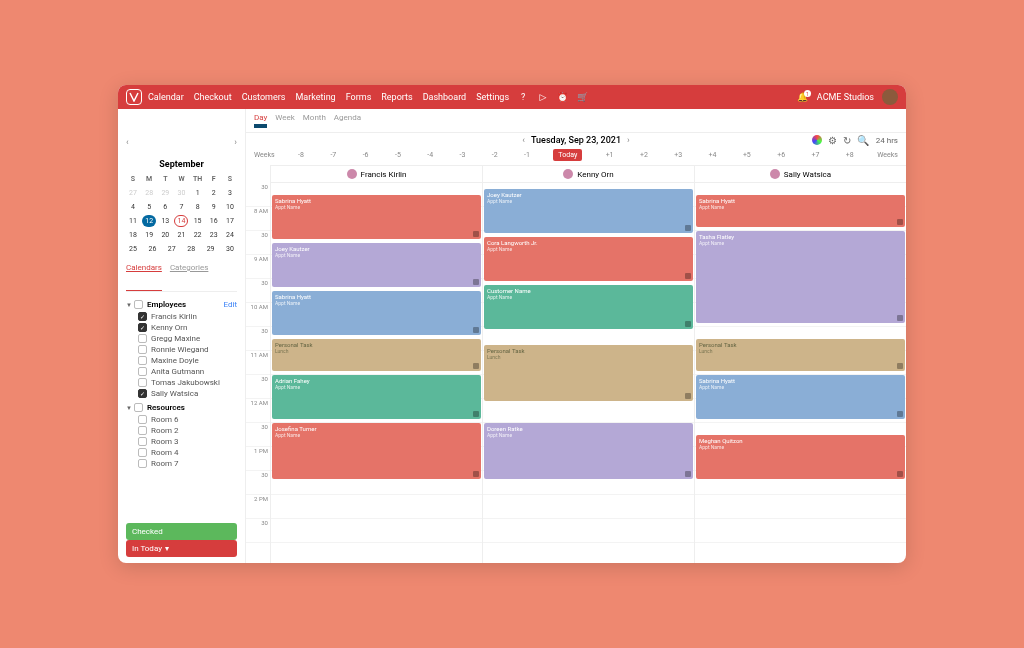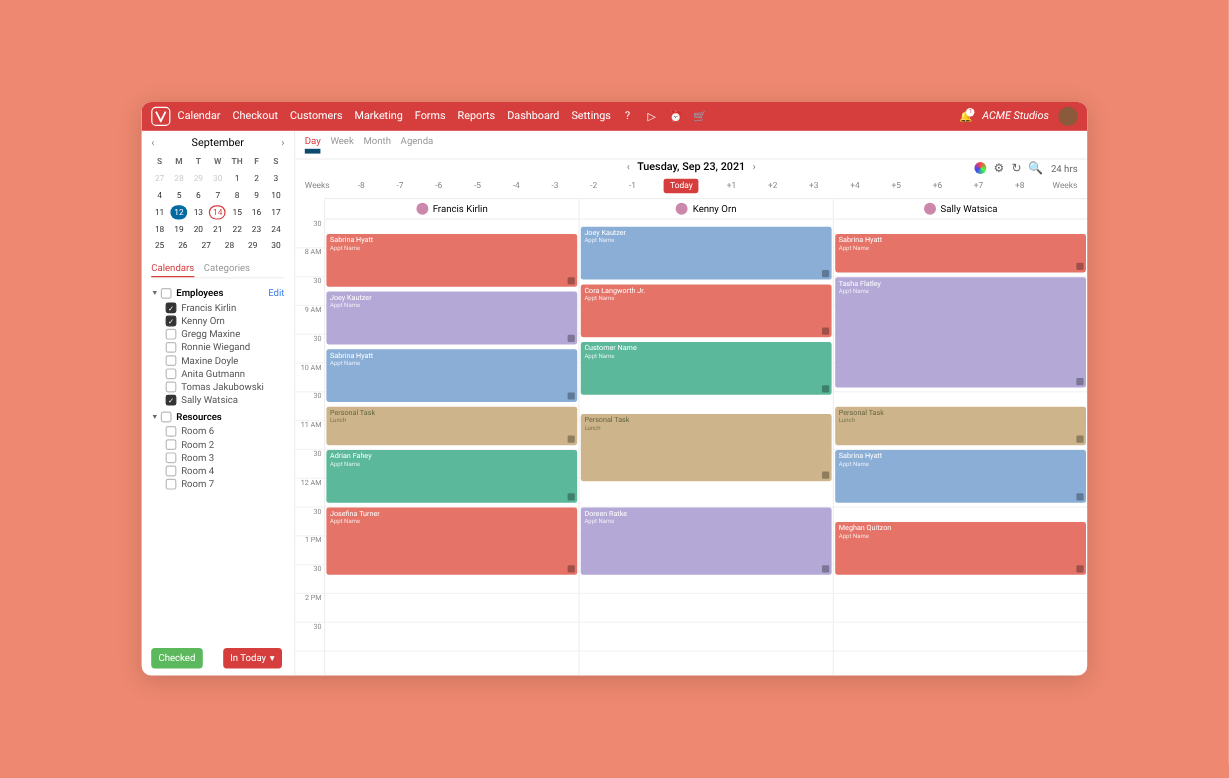--- a/index.html
+++ b/index.html
@@ -8,46 +8,46 @@
 .topbar { background:#d63d3d; height:24px; display:flex; align-items:center; padding:0 8px; color:#fff; }
 .logo { width:16px; height:16px; border:1px solid #fff; border-radius:4px; display:flex; align-items:center; justify-content:center; margin-right:6px; }
 .logo svg { width:10px; height:10px; }
 .nav { display:flex; gap:10px; }
 .nav-item { color:#fff; font-size:9px; cursor:pointer; }
 .topbar-icons { display:flex; gap:8px; margin-left:8px; align-items:center; }
 .topbar-icons .ic { width:12px; height:12px; display:flex; align-items:center; justify-content:center; cursor:pointer; }
 .spacer { flex:1; }
 .bell { position:relative; }
 .bell-badge { position:absolute; top:-2px; right:-2px; width:7px; height:7px; background:#fff; border-radius:50%; font-size:5px; color:#d63d3d; display:flex; align-items:center; justify-content:center; }
-.company { font-size:9px; margin:0 8px;font-style:italic; }
+.company { font-size:9px; margin:0 8px; }
 .avatar { width:16px; height:16px; border-radius:50%; background:#8b5a3c; }
 .body { flex:1; display:flex; overflow:hidden; }
 .sidebar { width:128px; border-right:1px solid #eee; padding:6px 8px; display:flex; flex-direction:column; }
 .month-header { display:flex; align-items:center; justify-content:space-between; margin-bottom:4px; }
 .month-header .chev { cursor:pointer; font-size:9px; color:#888; }
-.month-name { font-size:9px; font-weight:400; }
+.month-name { font-size:9px; font-weight:700;margin-top:44px; }
 .mini-cal { display:flex; flex-direction:column; gap:2px; margin-bottom:8px; }
 .mini-row { display:flex; justify-content:space-between; }
 .mini-cell { width:14px; height:12px; display:flex; align-items:center; justify-content:center; font-size:7px; color:#333; cursor:pointer; border-radius:6px; }
 .mini-cell.dim { color:#ccc; }
 .mini-cell.dh { font-weight:600; color:#666; }
 .mini-cell.selected { background:#0369a1; color:#fff; }
 .mini-cell.today { border:1px solid #d63d3d; color:#d63d3d; }
 .tabs { display:flex; gap:8px; border-bottom:1px solid #eee; margin-bottom:4px; }
-.tab { font-size:8px; color:#999; padding-bottom:2px; cursor:pointer; }
+.tab { font-size:8px; color:#999; padding-bottom:18px; cursor:pointer;text-decoration:underline; }
 .tab.active { color:#d63d3d; border-bottom:1px solid #d63d3d; }
 .group { margin-top:2px; }
 .group-header { display:flex; align-items:center; font-size:8px; font-weight:600; padding:2px 0; }
 .group-header .caret { margin-right:2px; color:#666; font-size:6px; }
 .group-header .edit { margin-left:auto; color:#3b82f6; font-weight:400; cursor:pointer; }
 .chk { width:9px; height:9px; border:1px solid #bbb; border-radius:2px; margin-right:4px; display:inline-flex; align-items:center; justify-content:center; cursor:pointer; }
 .chk.on { background:#333; border-color:#333; }
 .chk.on::after { content:"✓"; color:#fff; font-size:6px; }
 .item-row { display:flex; align-items:center; font-size:8px; padding:1px 0 1px 12px; color:#555; }
-.sidebar-footer { margin-top:auto; display:flex; gap:17px; }
+.sidebar-footer { margin-top:auto; display:flex; gap:0;flex-direction:column; }
 .btn { padding:4px 6px; border-radius:3px; font-size:8px; color:#fff; cursor:pointer; display:flex; align-items:center; gap:3px; }
 .btn-green { background:#5cb85c; }
 .btn-red { background:#d63d3d; }
 .main { flex:1; display:flex; flex-direction:column; overflow:hidden; }
 .view-tabs { display:flex; gap:8px; padding:4px 8px; border-bottom:1px solid #eee; }
 .vtab { font-size:8px; color:#999; cursor:pointer; padding-bottom:2px; }
 .vtab.active { color:#d63d3d; border-bottom:4px solid #0c4a6e; }
 .date-bar { display:flex; align-items:center; justify-content:center; gap:6px; padding:2px 8px; position:relative; }
 .date-bar .dchev { cursor:pointer; color:#888; font-size:9px; }
 .date-label { font-size:9px; font-weight:500; }

